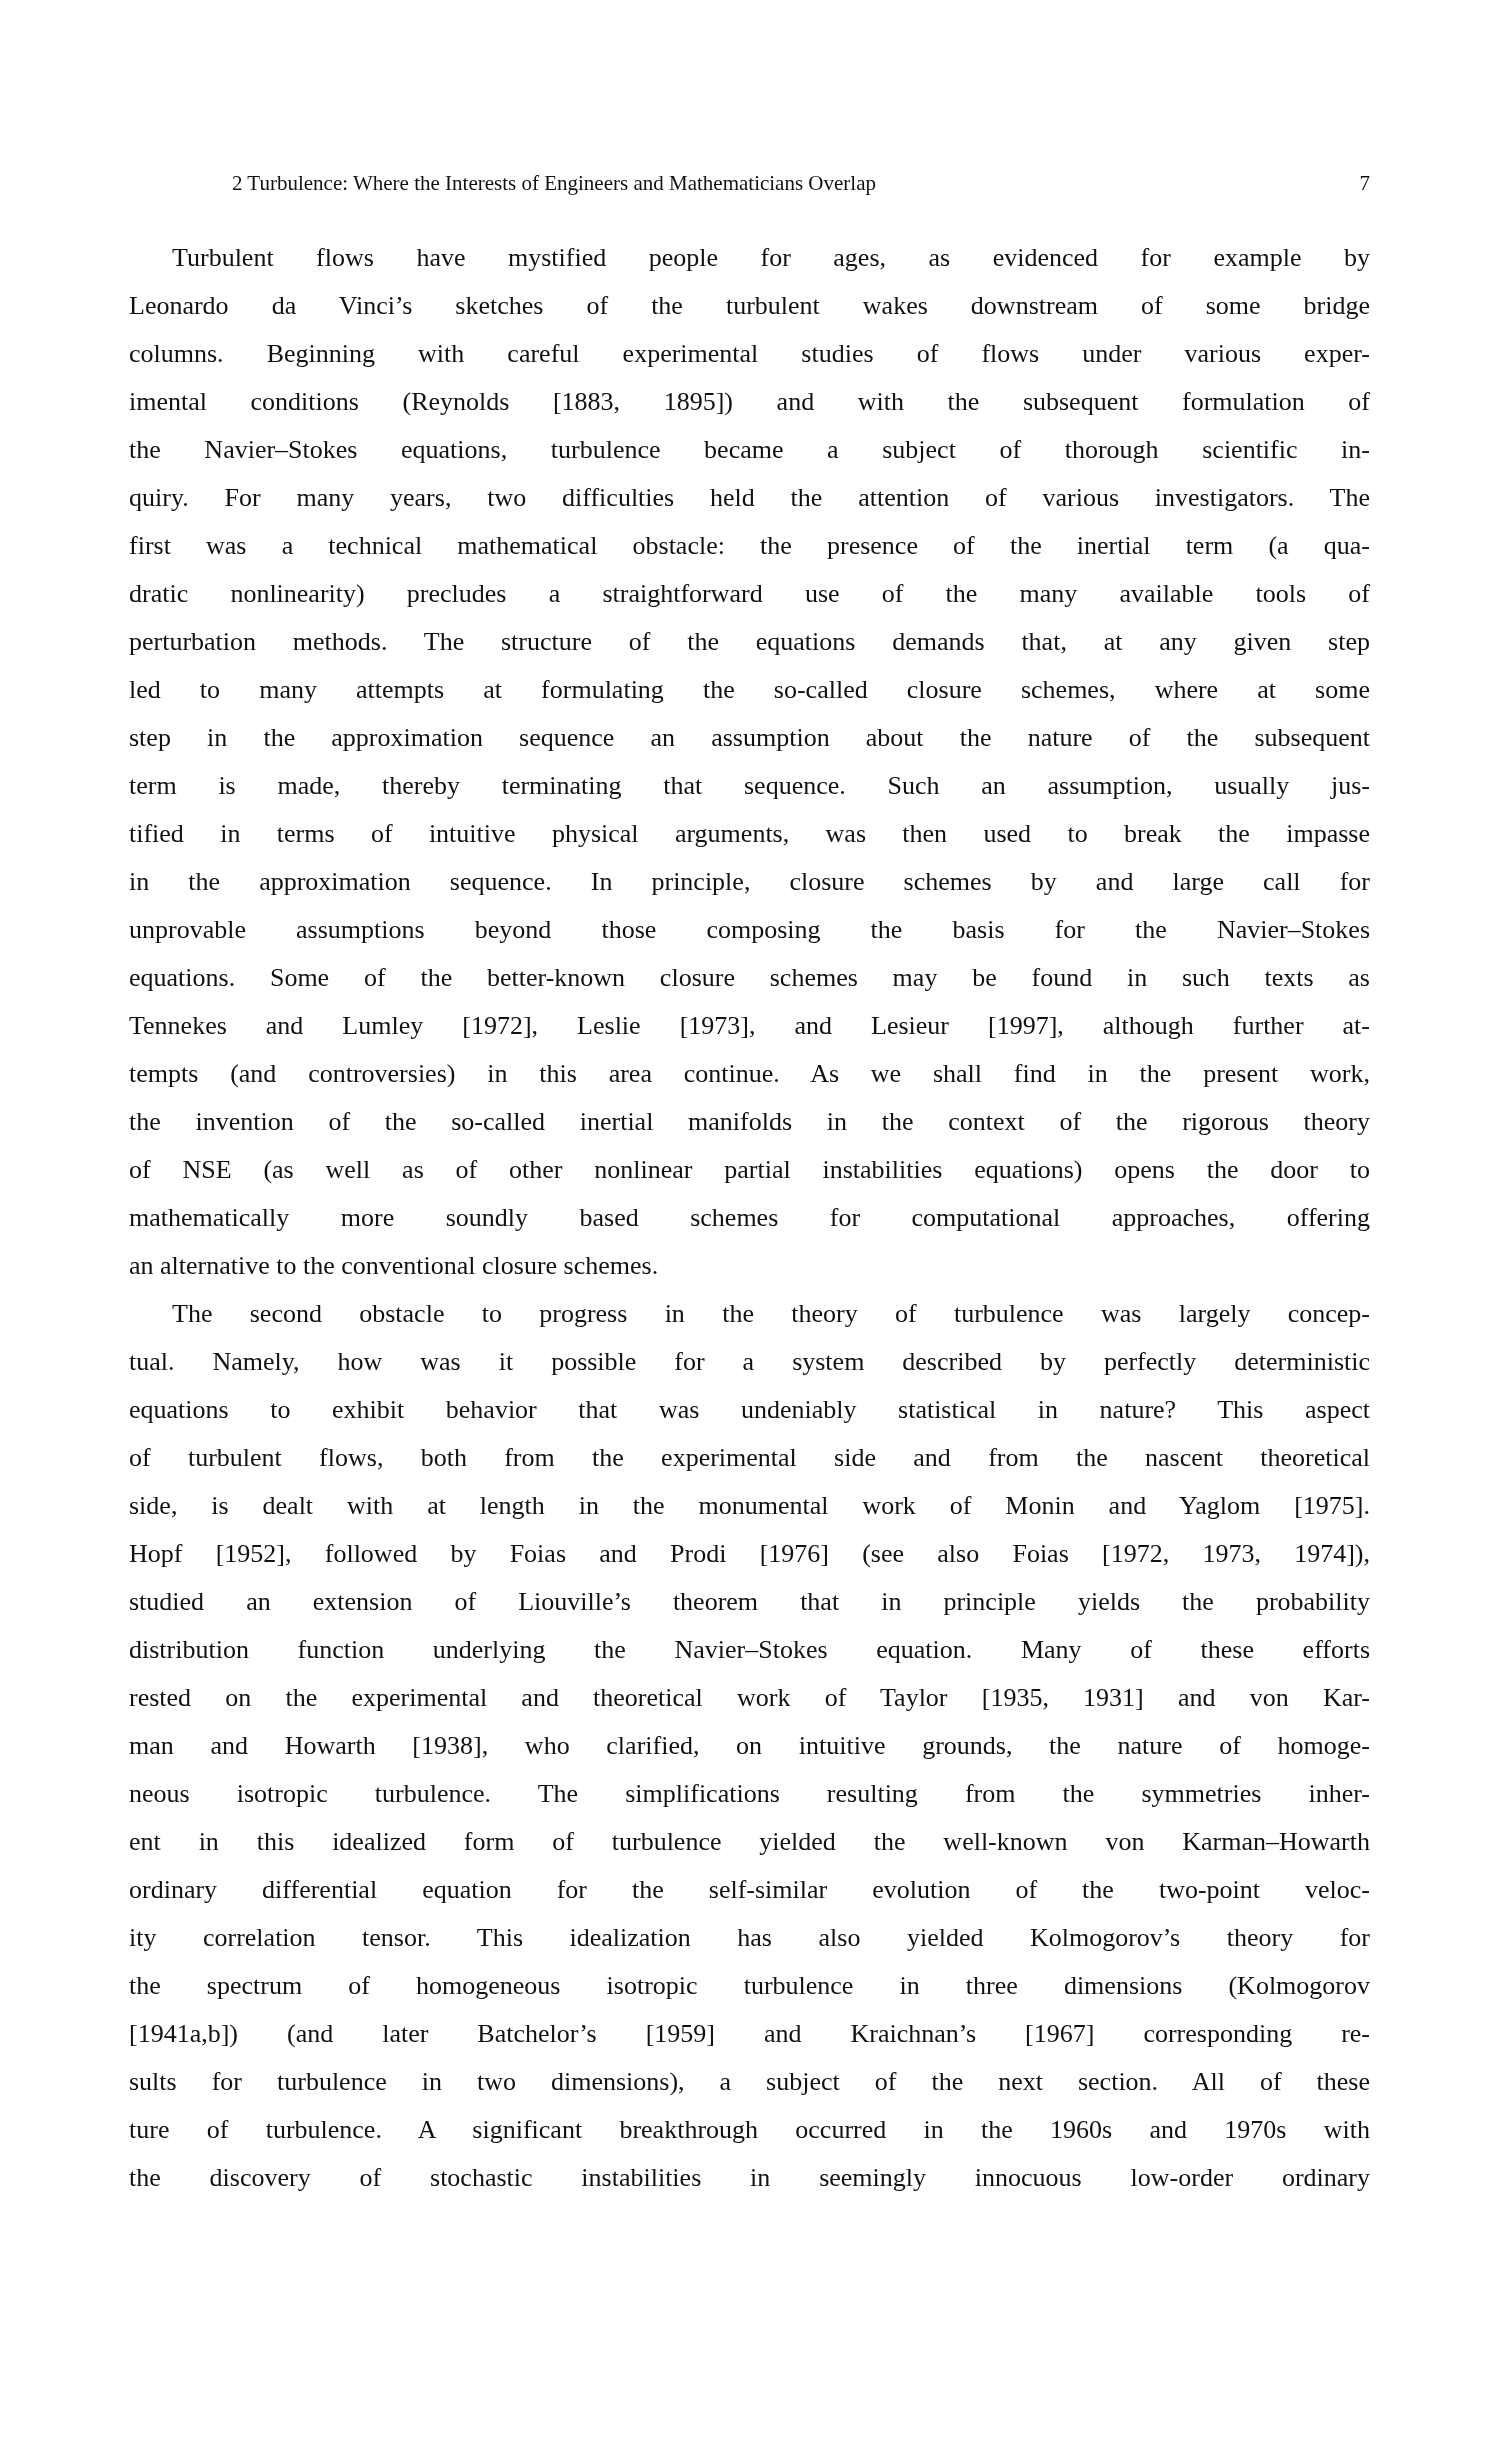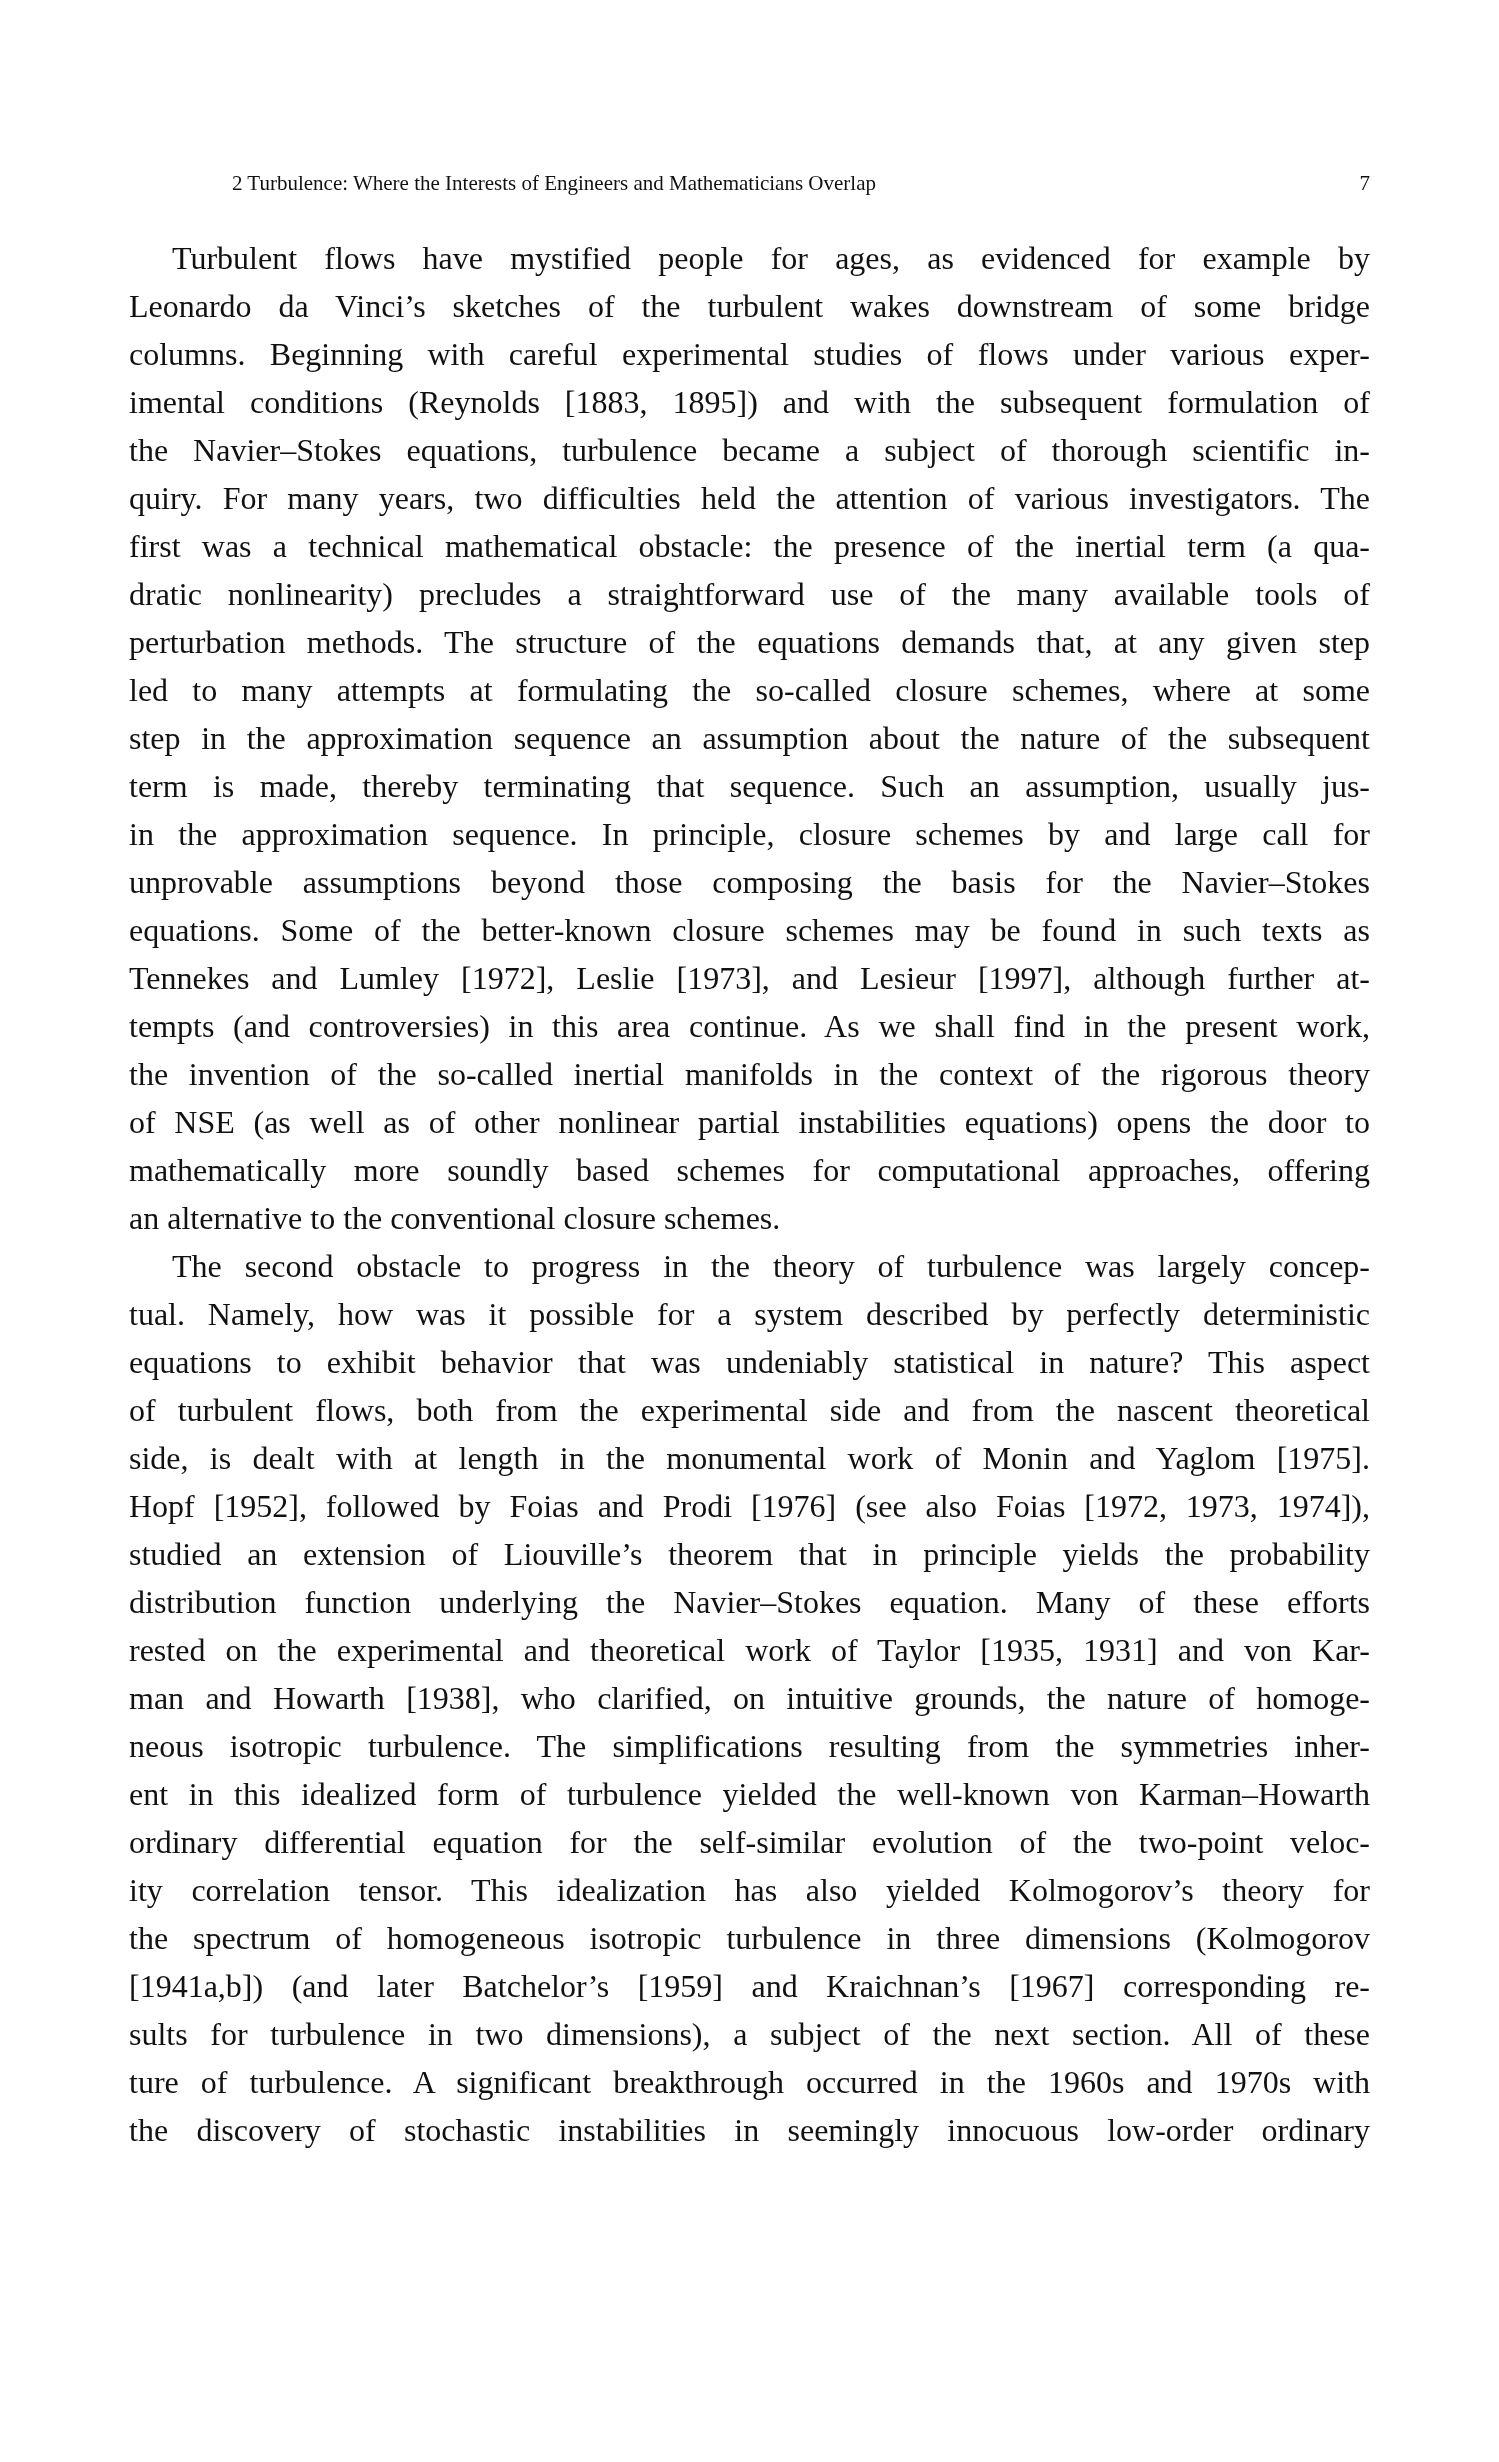--- a/index.html
+++ b/index.html
@@ -11,21 +11,21 @@
   }
   .running-head {
     position: absolute; top: 161px; left: 0; width: 1241px;
     font-size: 21px; line-height: 45px;
     display: flex; justify-content: space-between;
   }
   .running-head .title { padding-left: 103px; }
   .running-head .pageno { padding-right: 0; }
   .body-text {
     position: absolute; top: 234px; left: 0; width: 1241px;
-    font-size: 32px; line-height: 48px;
+    font-size: 26px; line-height: 48px;
   }
   .body-text .line {
     display: block; white-space: nowrap; text-align: justify;
     text-align-last: justify; height: 48px;
   }
   .body-text .line.last { text-align-last: left; }
   .body-text .line.indent { padding-left: 43px; }
 </style>
 </head>
 <body>
@@ -43,20 +43,21 @@
         <span class="line">columns. Beginning with careful experimental studies of flows under various exper-</span>
         <span class="line">imental conditions (Reynolds [1883, 1895]) and with the subsequent formulation of</span>
         <span class="line">the Navier–Stokes equations, turbulence became a subject of thorough scientific in-</span>
         <span class="line">quiry. For many years, two difficulties held the attention of various investigators. The</span>
         <span class="line">first was a technical mathematical obstacle: the presence of the inertial term (a qua-</span>
         <span class="line">dratic nonlinearity) precludes a straightforward use of the many available tools of</span>
         <span class="line">perturbation methods. The structure of the equations demands that, at any given step</span>
         <span class="line">led to many attempts at formulating the so-called closure schemes, where at some</span>
         <span class="line">step in the approximation sequence an assumption about the nature of the subsequent</span>
         <span class="line">term is made, thereby terminating that sequence. Such an assumption, usually jus-</span>
+        <span class="line">tified in terms of intuitive physical arguments, was then used to break the impasse</span>
         <span class="line">in the approximation sequence. In principle, closure schemes by and large call for</span>
         <span class="line">unprovable assumptions beyond those composing the basis for the Navier–Stokes</span>
         <span class="line">equations. Some of the better-known closure schemes may be found in such texts as</span>
         <span class="line">Tennekes and Lumley [1972], Leslie [1973], and Lesieur [1997], although further at-</span>
         <span class="line">tempts (and controversies) in this area continue. As we shall find in the present work,</span>
         <span class="line">the invention of the so-called inertial manifolds in the context of the rigorous theory</span>
         <span class="line">of NSE (as well as of other nonlinear partial instabilities equations) opens the door to</span>
         <span class="line">mathematically more soundly based schemes for computational approaches, offering</span>
         <span class="line last">an alternative to the conventional closure schemes.</span>
       </div>

